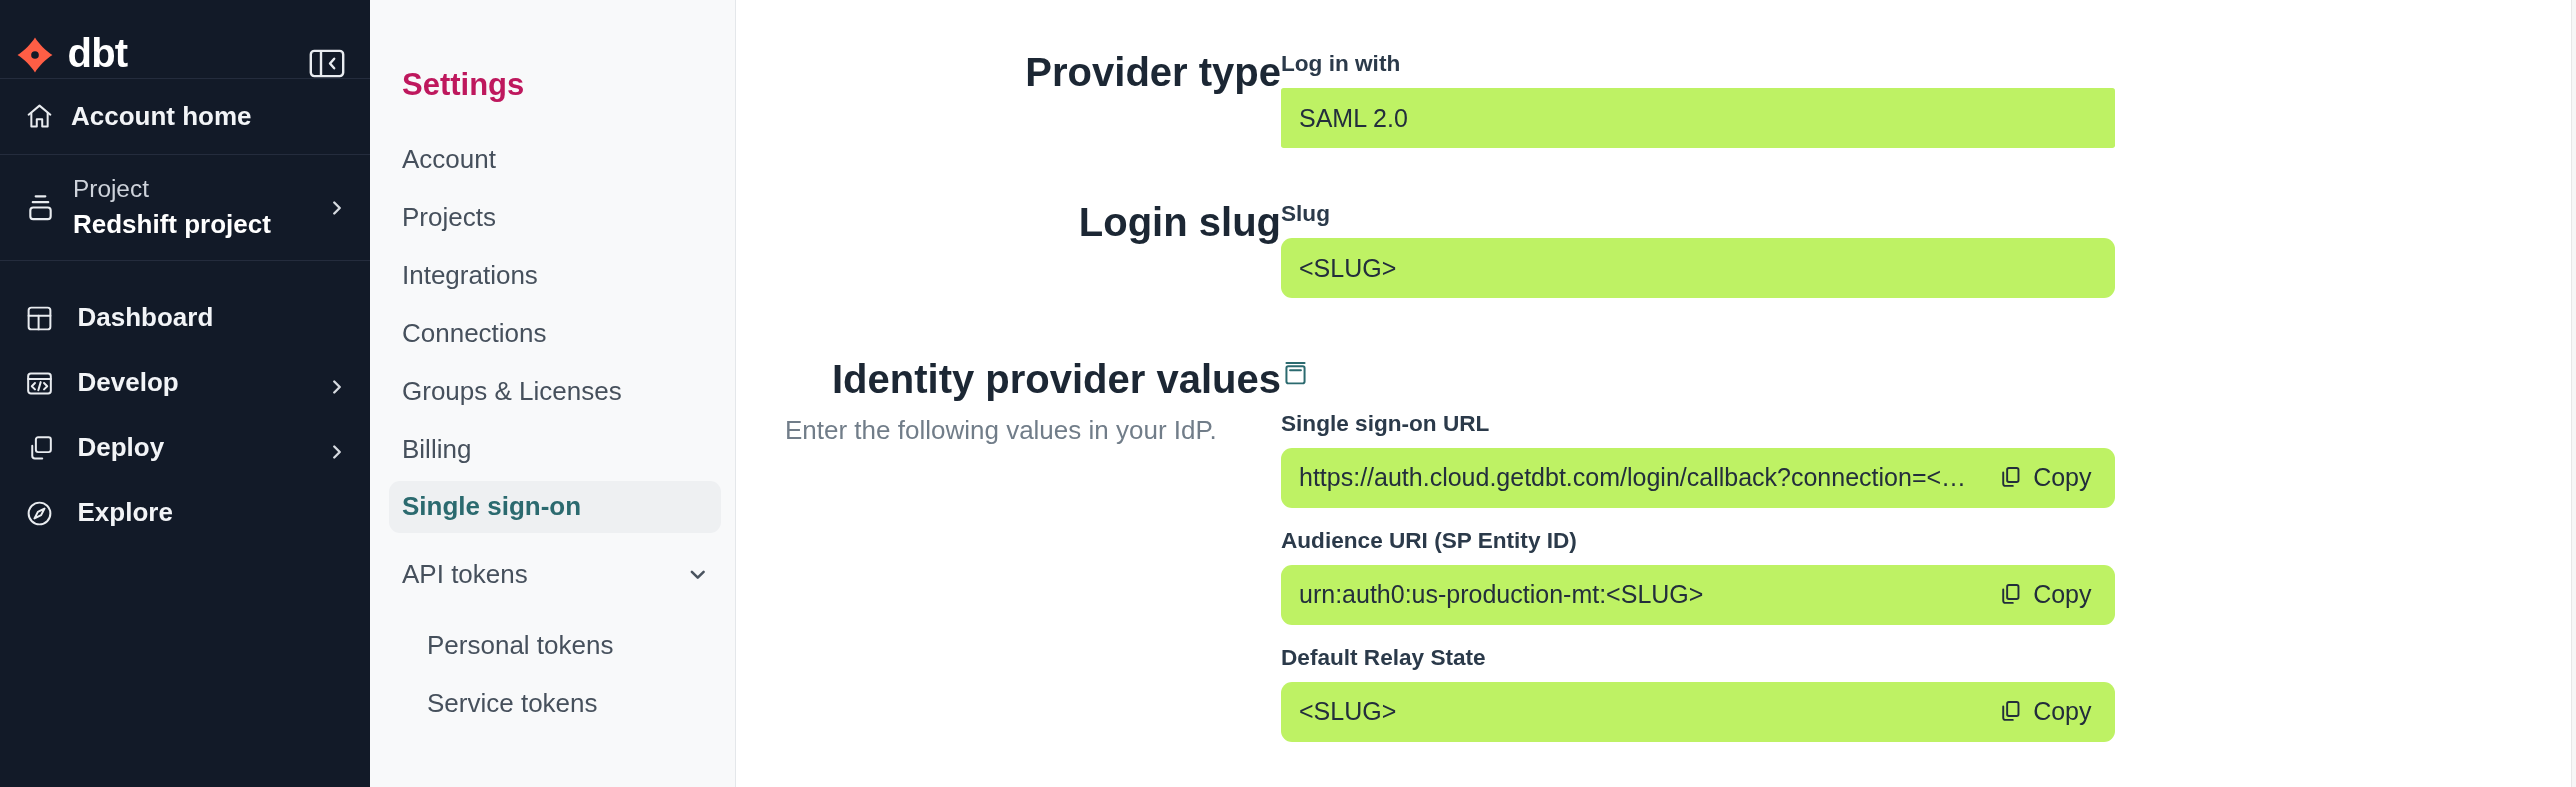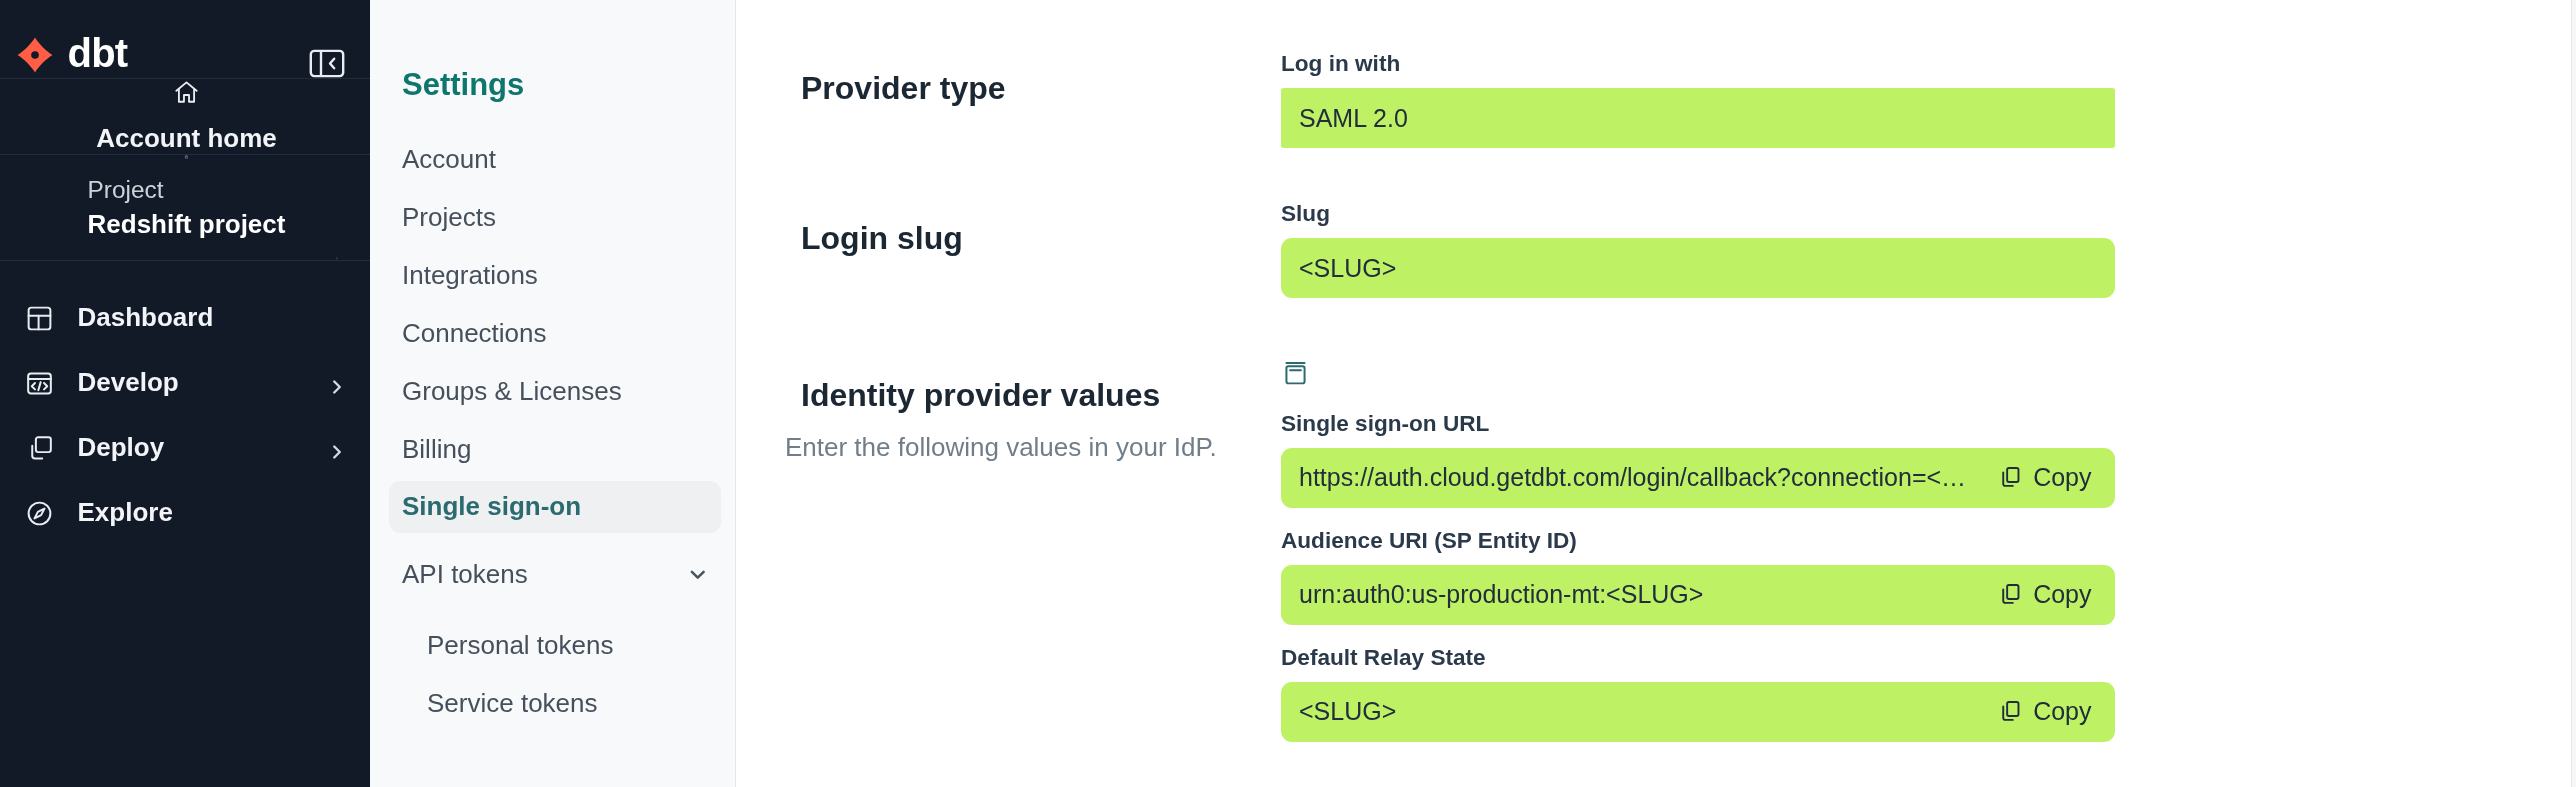--- a/index.html
+++ b/index.html
@@ -22,21 +22,21 @@
     border-bottom: 0.9px solid #242c3d;
     display: flex; align-items: flex-end; justify-content: space-between;
     padding: 0 25px 0 15px;
   }
   .brand { display: flex; align-items: center; gap: 12.6px; cursor: pointer; }
   .brand-text { font-size: 40px; font-weight: 700; color: #ffffff; letter-spacing: -0.9px; line-height: 1; padding-bottom: 5.4px; }
   .collapse-btn { background: none; border: none; padding: 0; cursor: pointer; display: flex; }
 
   .side-row {
     display: flex; align-items: center; gap: 17px;
-    padding: 0 22px 0 25px; cursor: pointer; flex-direction: column;
+    padding: 0 22px 0 25px; cursor: pointer;
   }
   .side-row.bordered { border-bottom: 0.9px solid #242c3d; }
   .row-account { height: 76px; flex: 0 0 76px; }
   .row-project { height: 106px; flex: 0 0 106px; }
   .side-label { font-size: 26px; font-weight: 600; color: #f2f4f7; }
   .proj-col { display: flex; flex-direction: column; gap: 5.4px; }
   .proj-kicker { font-size: 24.4px; font-weight: 400; color: #ced3db; }
   .proj-name { font-size: 26px; font-weight: 700; color: #ffffff; }
   .push-right { margin-left: auto; }
 
@@ -45,42 +45,42 @@
 
   .sicon { stroke: #e9ecf0; fill: none; stroke-width: 2.2; stroke-linecap: round; stroke-linejoin: round; }
   .chev { stroke: #d6dae0; fill: none; stroke-width: 2.6; stroke-linecap: round; stroke-linejoin: round; }
 
   
   .settings {
     width: 366px; flex: 0 0 366px; height: 788px;
     background: #f8f9fa; border-right: 0.9px solid #e4e7ea;
     padding: 67px 0 0 32px;
   }
-  .settings h2 { margin: 0 0 27px 0; font-size: 31px; font-weight: 700; color: #0f766e; }
+  .settings h2 { margin: 0 0 27px 0; font-size: 31px; font-weight: 700; color: #be185d; }
   .settings ul { list-style: none; margin: 0; padding: 0; }
   .settings li {
     height: 58px; display: flex; align-items: center;
     font-size: 26px; color: #46505c; cursor: pointer;
   }
   .settings li.active {
     height: 52px; margin: 2.7px 0 2.7px -13.5px; padding-left: 13.5px; width: 332px;
     background: #eef0f2; border-radius: 11px;
     color: #2b6a6f; font-weight: 700;
   }
   .settings li.api-row { width: 307px; justify-content: space-between; margin-top: 12.6px; }
   .settings li.indent { margin-left: 25px; }
   .settings li.gap-top { margin-top: 13.5px; }
   .chev-down { stroke: #4a545f; fill: none; stroke-width: 2.6; stroke-linecap: round; stroke-linejoin: round; }
 
   
   main { flex: 1 1 auto; background: #ffffff; padding: 51px 0 0 49px; }
   .row { display: flex; }
   .col-left { width: 496px; flex: 0 0 496px; }
   .col-right { width: 834px; flex: 0 0 834px; }
-  h1 { margin: 16px; font-size: 32px; line-height: 42px; font-weight: 700; color: #1c2734; }
+  h1 { margin: 0; font-size: 40px; line-height: 42px; font-weight: 700; color: #1c2734; text-align: right; }
   .subtitle { margin: 14.5px 0 0 0; font-size: 26px; color: #717d89; }
 
   .field-label { font-size: 22.6px; font-weight: 700; color: #2b3a4a; margin-bottom: 11px; line-height: 26px; }
   .field {
     height: 60px; background: #bef264; border-radius: 11px;
     display: flex; align-items: center; padding: 0 23.5px 0 18px;
     font-size: 25px; color: #232e3c; white-space: nowrap; overflow: hidden;
   }
   .field.square { border-radius: 2.7px; }
   .field .value { overflow: hidden; text-overflow: ellipsis; }

